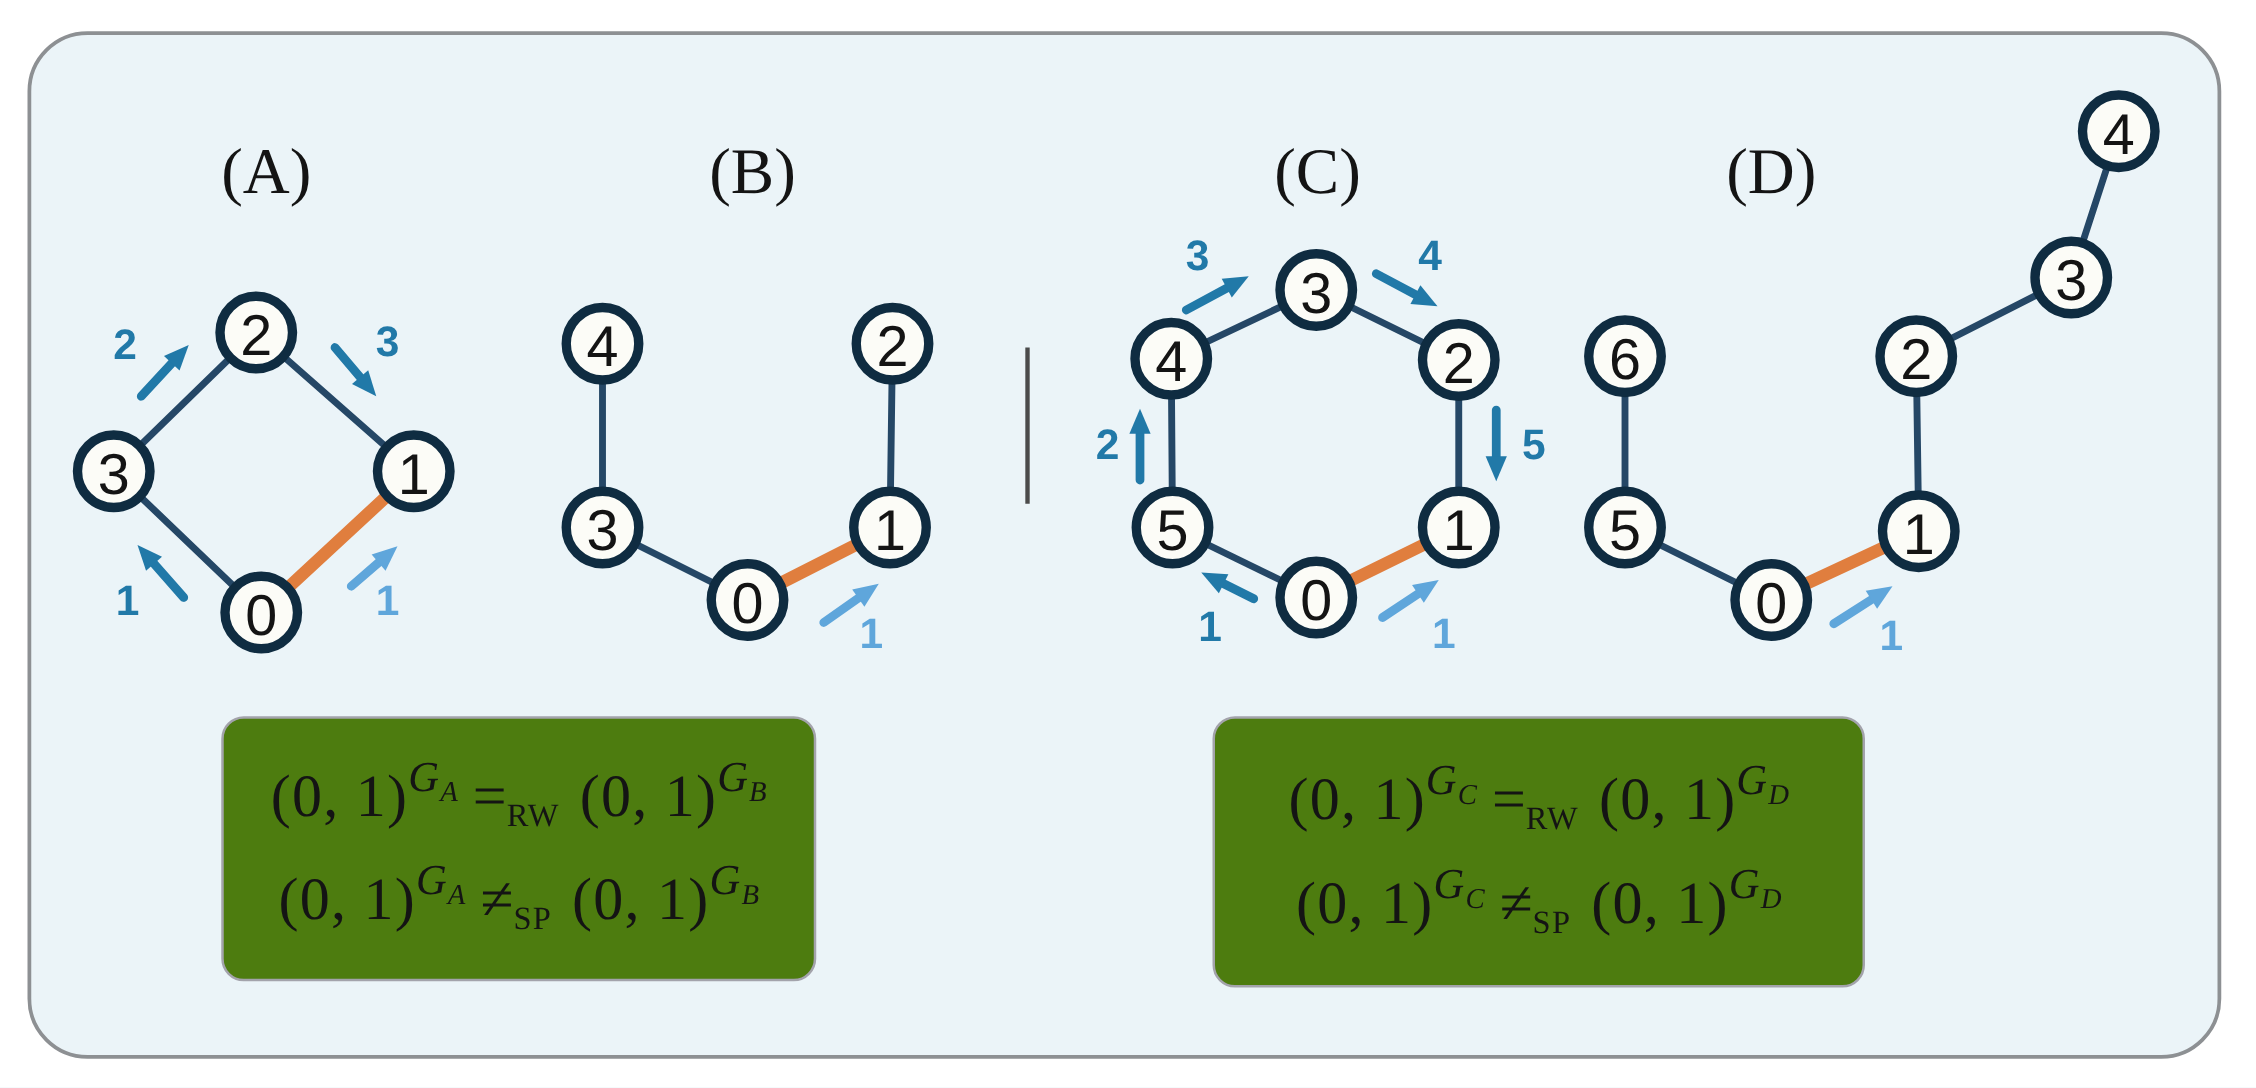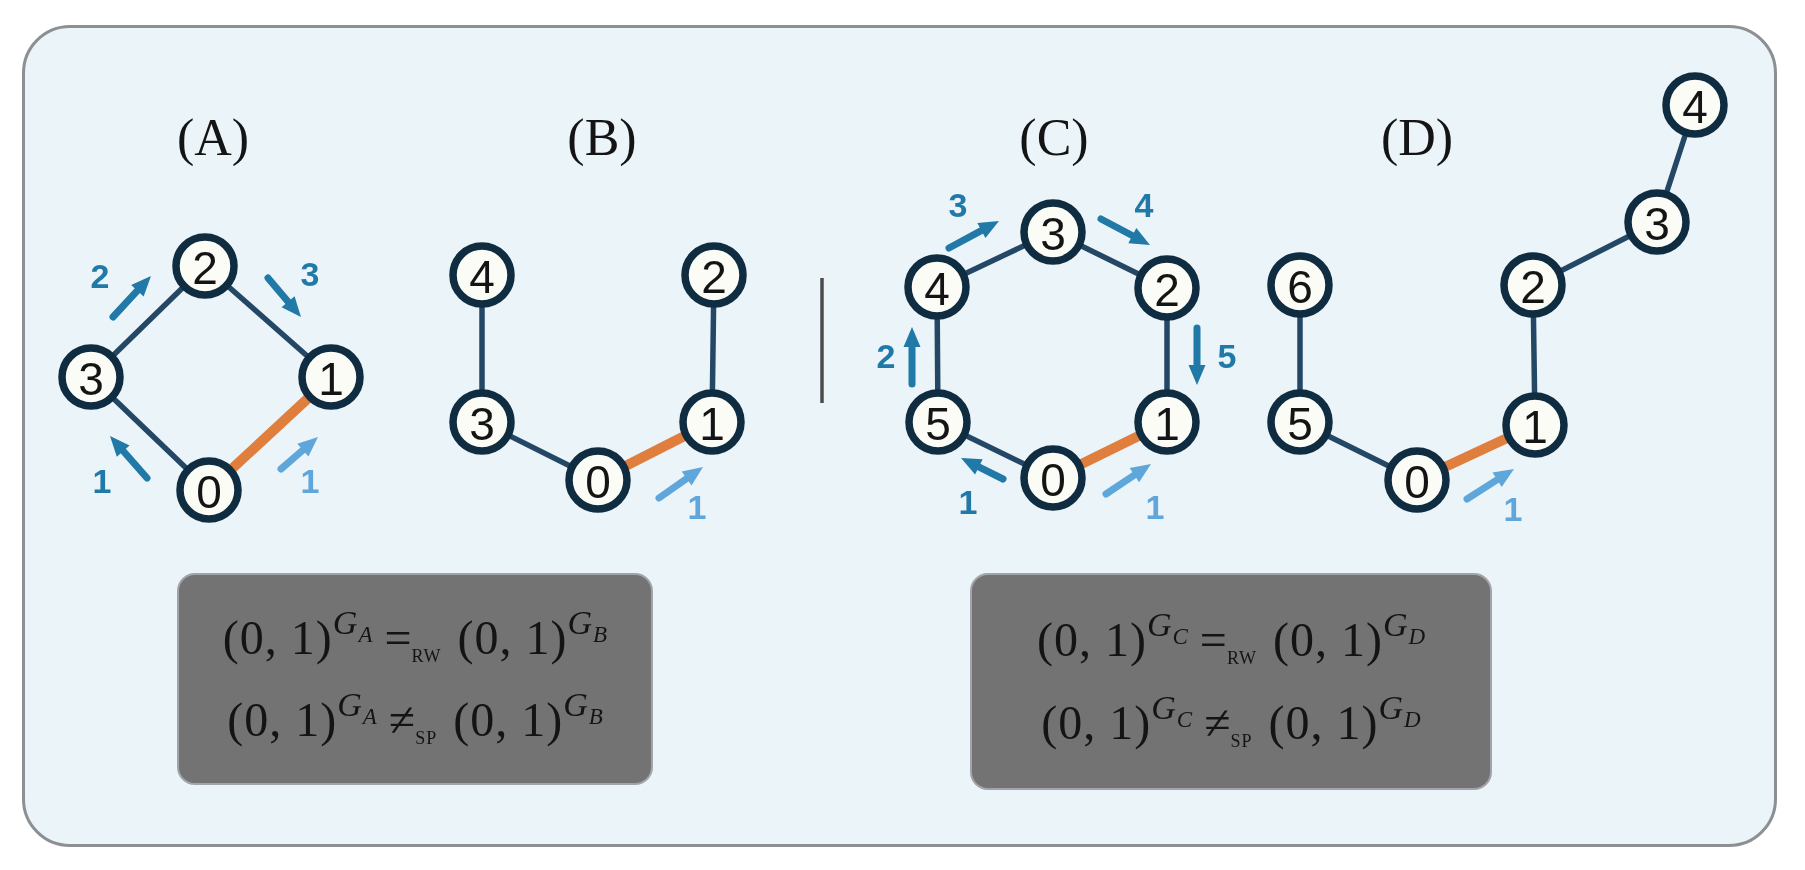--- a/index.html
+++ b/index.html
@@ -16,42 +16,42 @@
   .glabel{
     position:absolute;transform:translateX(-50%);
     font-family:"Liberation Serif",serif;font-size:52px;color:#141414;
     line-height:70px;top:103px;white-space:nowrap;
   }
   .glabel-a{left:213px;}
   .glabel-b{left:602px;}
   .glabel-c{left:1054px;}
   .glabel-d{left:1417px;}
   .fbox{
-    position:absolute;background:#737373;border:2.5px solid #a3a3ab;
+    position:absolute;background:#4d7c0f;border:2.5px solid #a3a3ab;
     border-radius:18px;box-sizing:border-box;
     display:flex;flex-direction:column;justify-content:space-evenly;
     align-items:center;padding:6px 10px;
   }
   .fbox-left{left:177px;top:573px;width:476px;height:212px;}
   .fbox-right{left:970px;top:573px;width:522px;height:217px;}
   .fline{
     display:flex;align-items:baseline;justify-content:center;
     font-family:"Liberation Serif",serif;font-size:48px;color:#141414;
     white-space:nowrap;line-height:1;
   }
   .mb{letter-spacing:1px;}
   .msup{display:inline-block;}
   .mg{
     font-style:italic;font-size:34px;position:relative;top:-20px;
     font-family:"Liberation Serif",serif;
   }
   .mgs{font-style:italic;font-size:23px;position:relative;top:-12px;margin-left:1px;}
   .mrel{margin:0 16px 0 12px;display:inline-block;}
   .mrelsym{font-size:48px;}
-  .mrelsub{font-size:18px;position:relative;top:8px;letter-spacing:1px;}
+  .mrelsub{font-size:26px;position:relative;top:8px;letter-spacing:1px;}
 </style>
 </head>
 <body>
 
 <div class="panel"></div>
 
 <svg id="scene" width="1805" height="870" viewBox="0 0 1805 870">
     <g>
       <line x1="91" y1="377" x2="205" y2="266" stroke="#254766" stroke-width="5.5" stroke-linecap="round"></line>
       <line x1="205" y1="266" x2="331" y2="377" stroke="#254766" stroke-width="5.5" stroke-linecap="round"></line>

